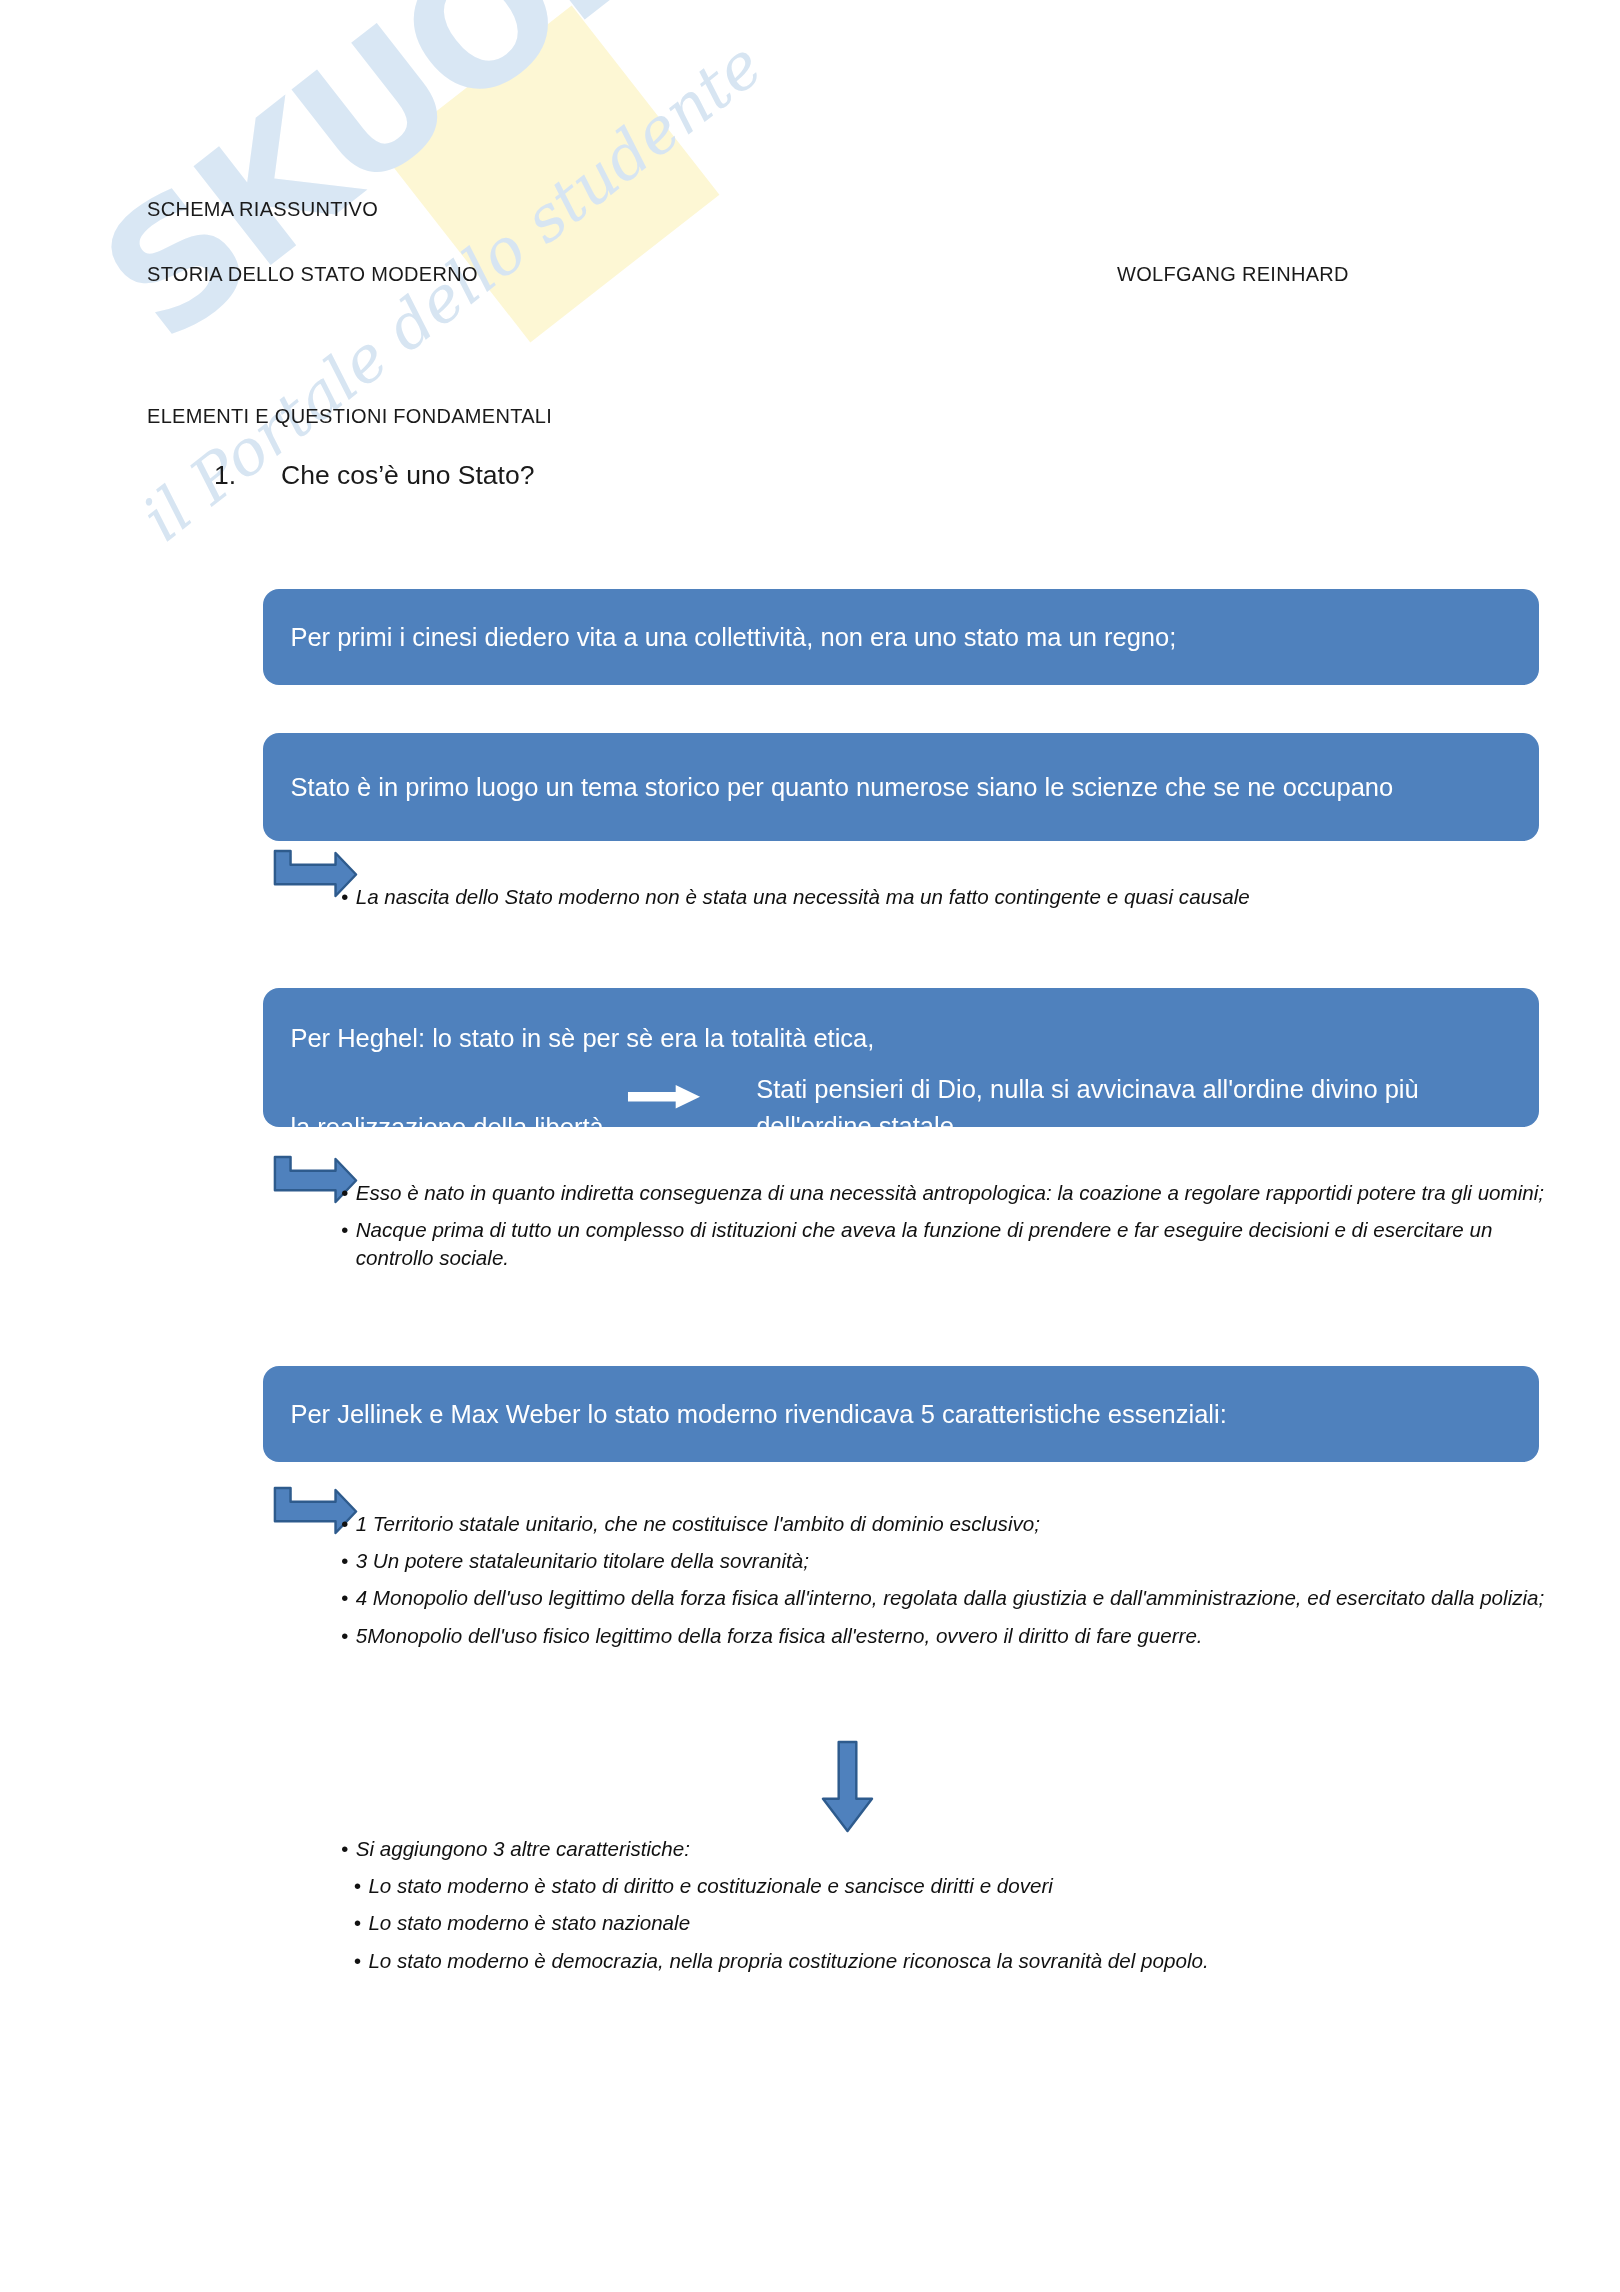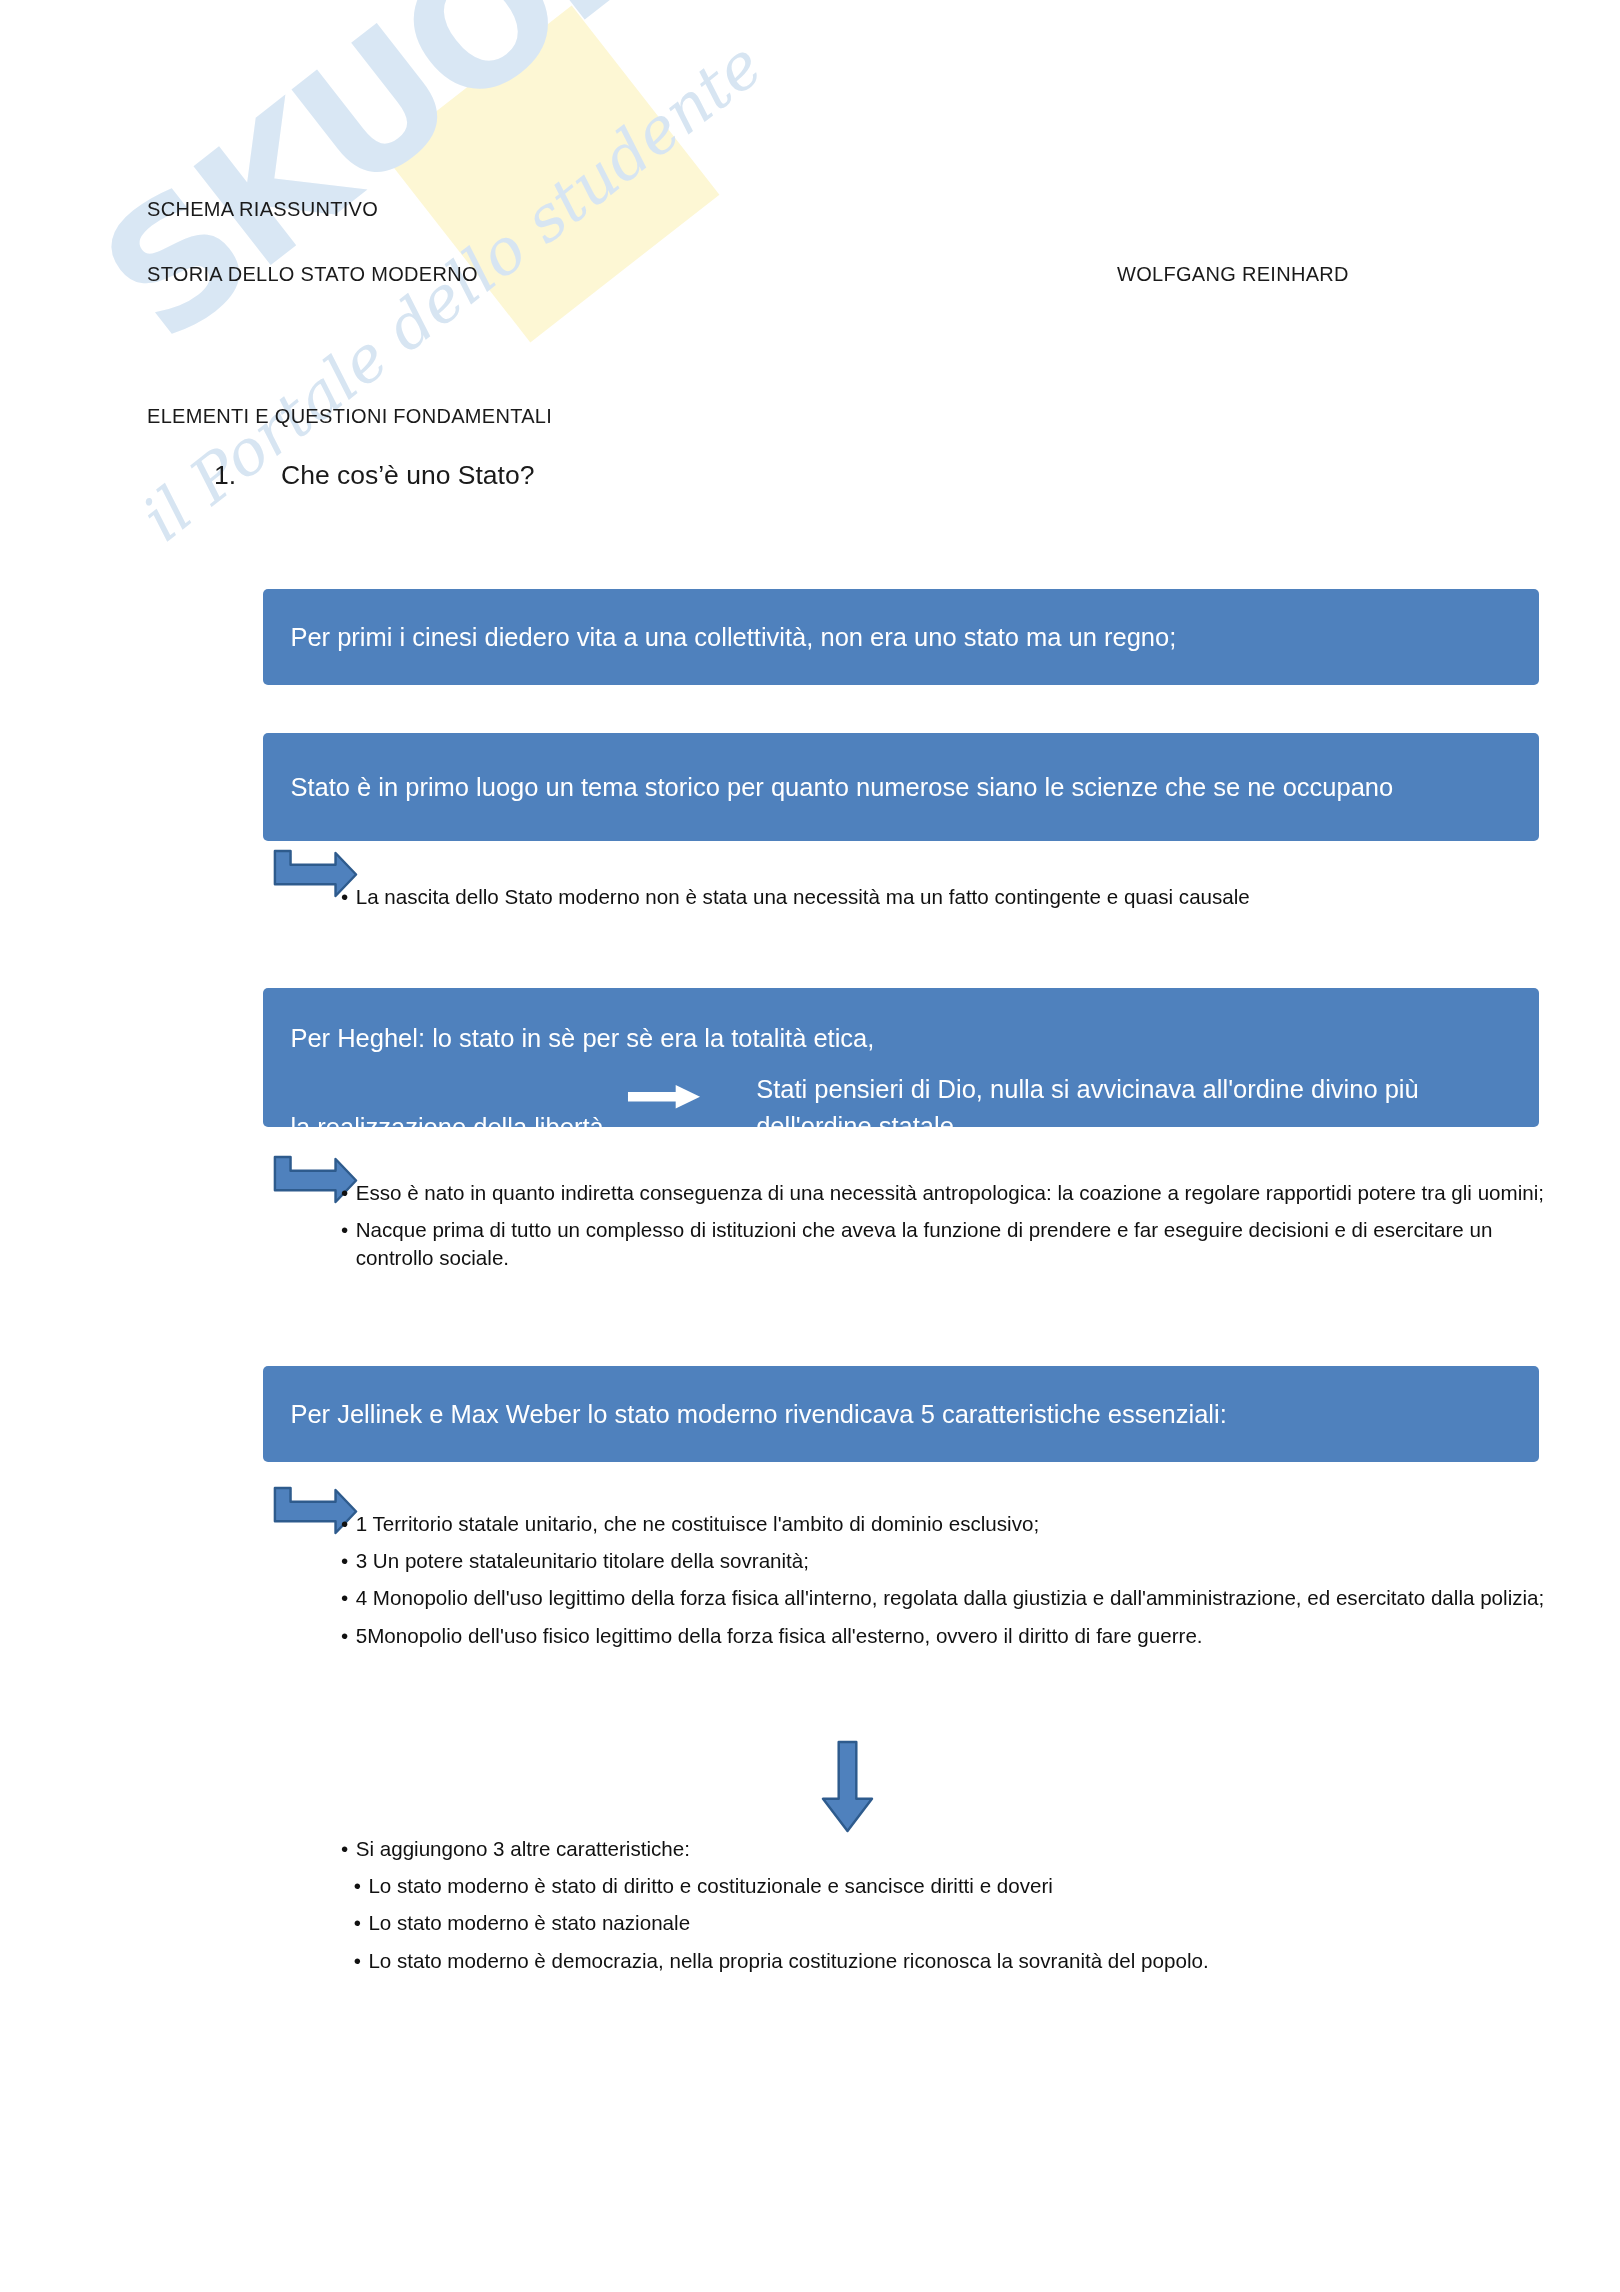--- a/index.html
+++ b/index.html
@@ -95,21 +95,21 @@
     width: 67px;
   }
 
   
   .bluebox {
     position: absolute;
     left: 263px;
     width: 1276px;
     box-sizing: border-box;
     background: #4f81bd;
-    border-radius: 5px;
+    border-radius: 16px;
     color: #ffffff;
     font-size: 25.5px;
     line-height: 1.45;
     padding: 25.5px 27.4px 25.5px 27.4px;
   }
   #box-cinesi   { top: 589px; height: 96px; display: flex; align-items: center; }
   #box-storico  { top: 733px; height: 108px; display: flex; align-items: center; }
   #box-heghel   { top: 988px; height: 139px; padding-top: 32px; }
   #box-jellinek { top: 1366px; height: 96px; display: flex; align-items: center; }
 
@@ -157,20 +157,21 @@
   }
   #bullets-1 { left: 341px; top: 883px; width: 1196px; }
   #bullets-2 { left: 341px; top: 1179px; width: 1206px; }
   #bullets-3 { left: 341px; top: 1510px; width: 1206px; }
   #bullets-4 { left: 341px; top: 1835px; width: 1206px; }
 
   .bullet {
     position: relative;
     padding-left: 14.7px;
     margin-bottom: 9.8px;
+    font-style: italic;
   }
   .bullet:before {
     content: "\2022";
     position: absolute;
     left: 0;
     top: 0;
     font-size: 20.6px;
     line-height: 1.33;
   }
   .bullet.sub {

